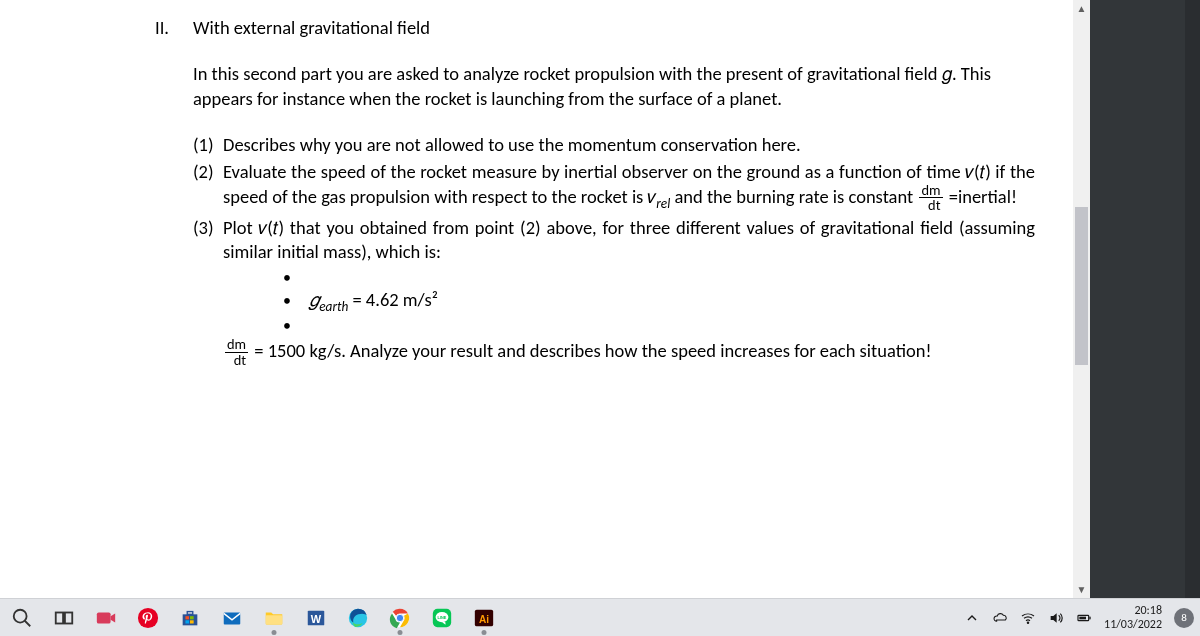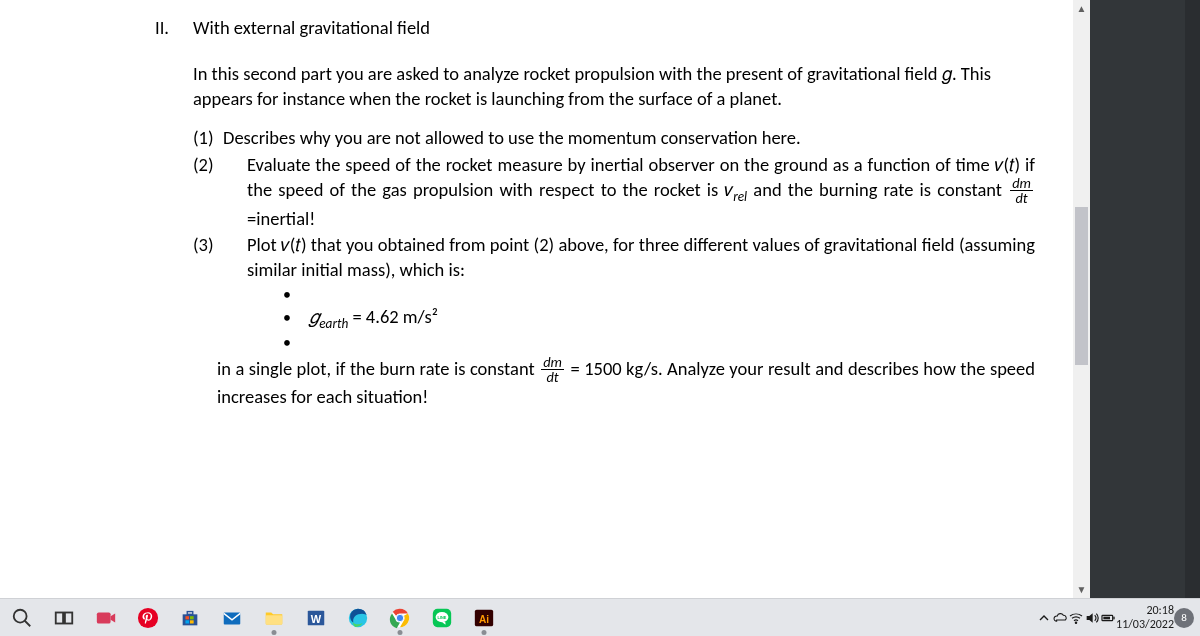--- a/index.html
+++ b/index.html
@@ -30,46 +30,45 @@
     width: 880px;
     font-size: 18.5px;
     line-height: 1.32;
     color: #000;
   }
   .section-head {
     display: flex;
     margin-bottom: 22px;
   }
   .roman { width: 38px; flex-shrink: 0; }
-  .intro { margin-left: 38px; margin-bottom: 15px; }
+  .intro { margin-left: 38px; margin-bottom: 22px; }
   .qlist { margin-left: 38px; }
   .qitem { display: flex; margin-bottom: 2px; }
   .qnum { width: 30px; flex-shrink: 0; }
   .qbody { flex: 1; }
   .indent { margin-left: 30px; }
   .bull-list { margin-left: 90px; }
   .bull { display: flex; align-items: baseline; }
   .bull-dot { width: 26px; flex-shrink: 0; font-size: 16px; }
   .ital { font-style: italic; }
   .sub { font-size: 0.72em; vertical-align: sub; font-style: italic; }
   .frac {
     display: inline-flex;
     flex-direction: column;
-    align-items: center;
+    align-items: flex-end;
     vertical-align: middle;
     font-size: 0.78em;
     line-height: 1.0;
-    font-style: italic;
     margin: 0 2px;
     position: relative;
     top: -1px;
   }
   .frac .num { border-bottom: 1px solid #000; padding: 0 2px; }
   .frac .den { padding: 0 2px; }
-  .justify { text-align: justify; margin-left: 24px; }
+  .justify { text-align: justify; }
 
   
   .vscroll {
     position: absolute;
     left: 1073px;
     top: 0;
     width: 17px;
     height: 598px;
     background: #f0f0f0;
   }
@@ -124,20 +123,21 @@
   .taskbar .left-icons {
     display: flex;
     align-items: center;
     gap: 2px;
     padding-left: 2px;
   }
   .taskbar .right-tray {
     margin-left: auto;
     display: flex;
     align-items: center;
+    gap: 12px;
     padding-right: 6px;
     color: #1a1a1a;
   }
   .tb-ico {
     width: 40px;
     height: 38px;
     display: flex;
     align-items: center;
     justify-content: center;
     position: relative;
@@ -216,21 +216,21 @@
           <div class="bull">
             <div class="bull-dot">•</div>
             <div><span class="ital">𝑔</span><span class="sub">earth</span><span> = 4.62 m/s²</span></div>
           </div>
           <div class="bull">
             <div class="bull-dot">•</div>
           </div>
         </div>
 
         <div class="indent justify" style="margin-top:2px;">
-          <span>in a single plot, if the burn rate is constant </span><span class="frac">
+          <span class="frac">
               <span class="num">dm</span>
               <span class="den">dt</span>
             </span><span> = 1500 kg/s. Analyze your result and describes how the speed increases for each situation!</span>
         </div>
 
       </div>
     </div>
   </div>
 
   <div class="vscroll">

